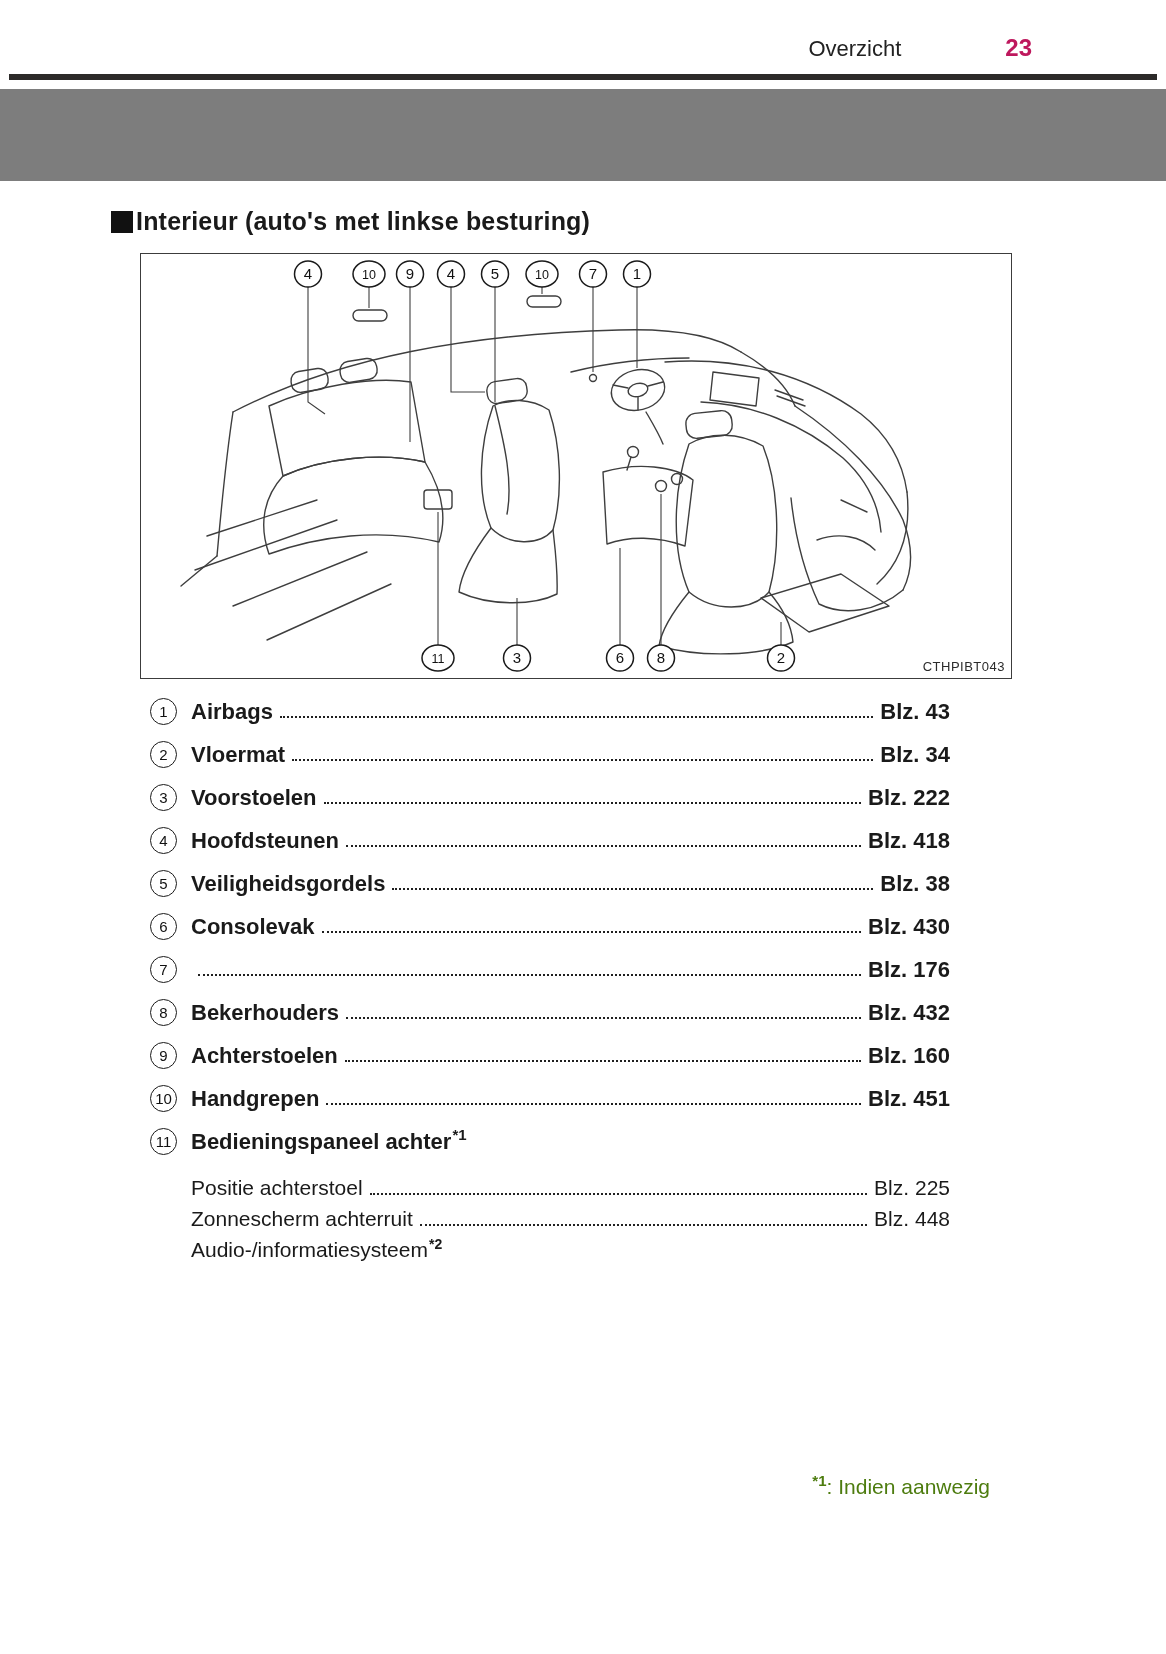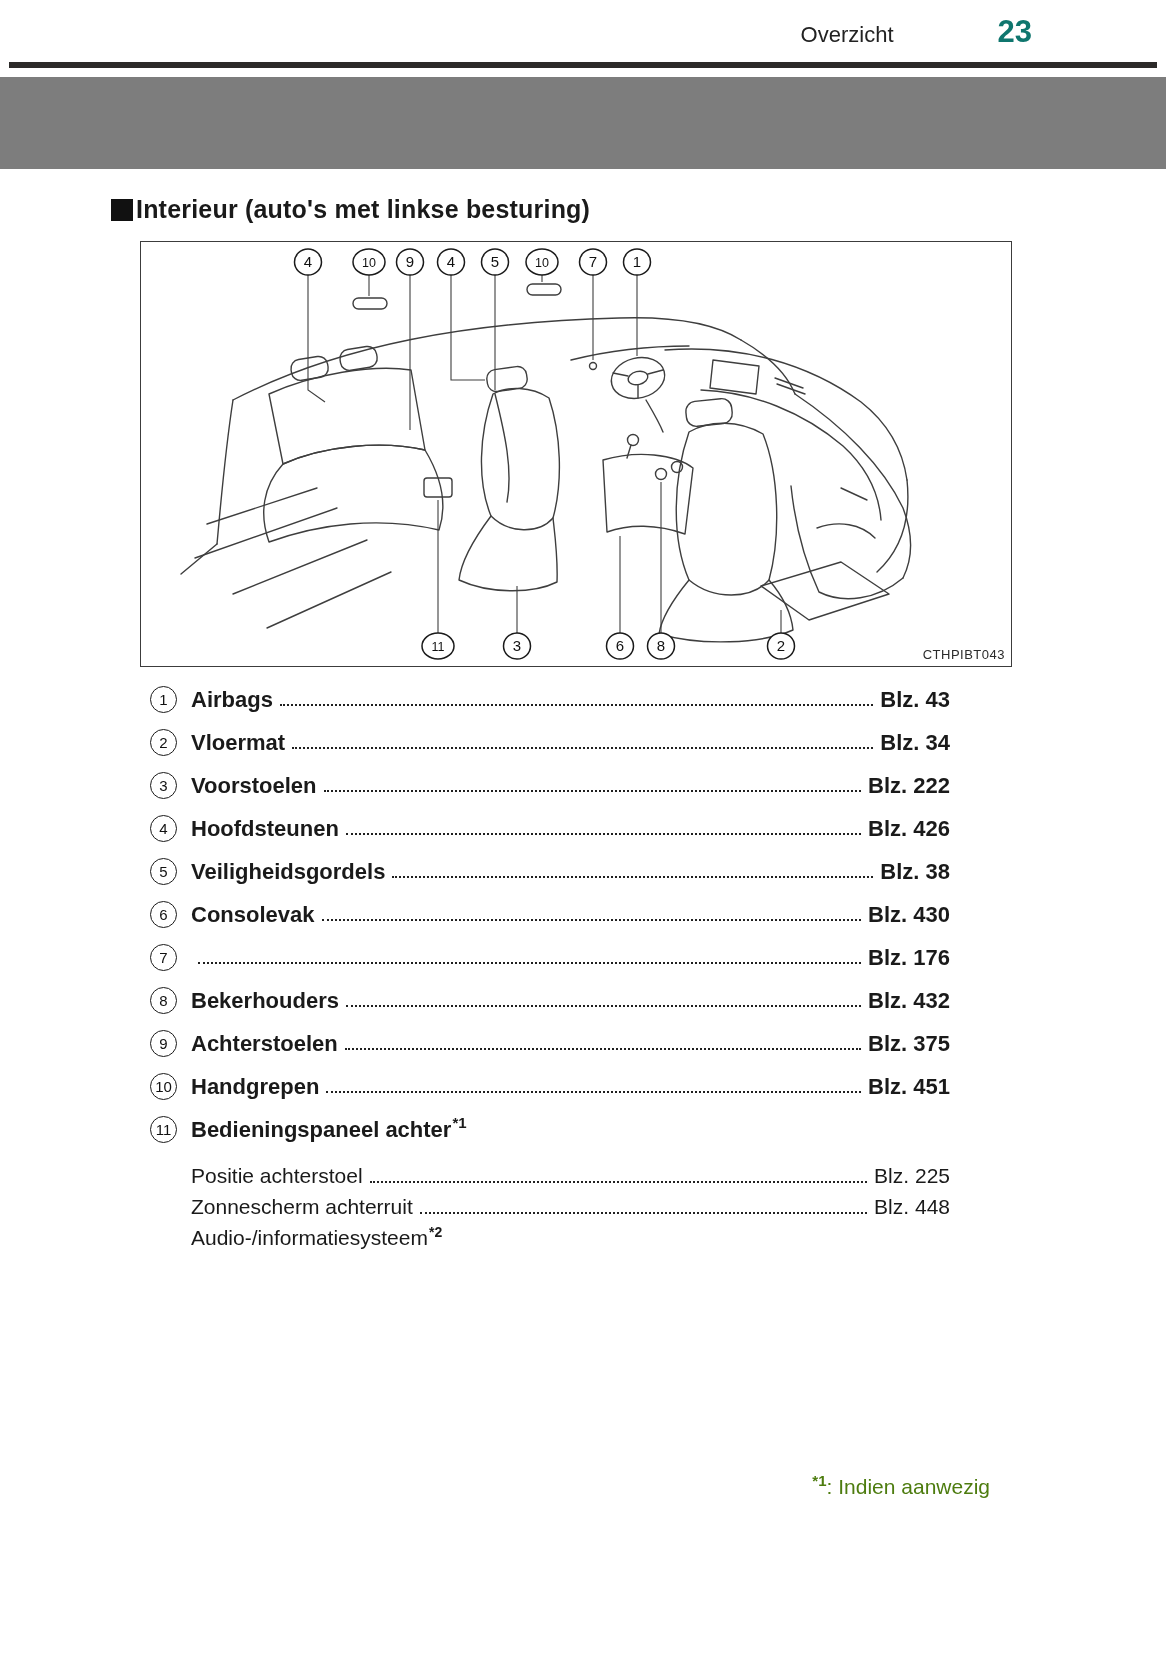--- a/index.html
+++ b/index.html
@@ -11,24 +11,24 @@
     font-family: "Liberation Sans", sans-serif;
     color: #1a1a1a;
     overflow: hidden;
   }
   
   .page-header {
     display: flex;
     justify-content: flex-end;
     align-items: baseline;
     gap: 104px;
-    padding: 14px 134px 12px 0;
+    padding: 34px 134px 12px 0;
   }
   .hdr-section { font-size: 22px; color: #222; }
-  .hdr-page { font-size: 31px; font-weight: bold; color: #0f766e; }
+  .hdr-page { font-size: 24px; font-weight: bold; color: #be185d; }
   .header-rule { height: 6px; background: #2c2a29; margin: 0 9px; }
   .banner { height: 92px; background: #7d7d7d; margin-top: 9px; }
 
   
   .section-title {
     display: flex;
     align-items: center;
     margin: 26px 0 0 111px;
   }
   .title-square { width: 22px; height: 22px; background: #111; flex: 0 0 auto; }
@@ -290,21 +290,21 @@
     <span class="num-badge">3</span>
     <span class="toc-label">Voorstoelen</span>
     <span class="leader"></span>
     <span class="toc-page">Blz. 222</span>
   </div>
 
   <div class="toc-row">
     <span class="num-badge">4</span>
     <span class="toc-label">Hoofdsteunen</span>
     <span class="leader"></span>
-    <span class="toc-page">Blz. 426</span>
+    <span class="toc-page">Blz. 418</span>
   </div>
 
   <div class="toc-row">
     <span class="num-badge">5</span>
     <span class="toc-label">Veiligheidsgordels</span>
     <span class="leader"></span>
     <span class="toc-page">Blz. 38</span>
   </div>
 
   <div class="toc-row">
@@ -324,21 +324,21 @@
     <span class="num-badge">8</span>
     <span class="toc-label">Bekerhouders</span>
     <span class="leader"></span>
     <span class="toc-page">Blz. 432</span>
   </div>
 
   <div class="toc-row">
     <span class="num-badge">9</span>
     <span class="toc-label">Achterstoelen</span>
     <span class="leader"></span>
-    <span class="toc-page">Blz. 375</span>
+    <span class="toc-page">Blz. 160</span>
   </div>
 
   <div class="toc-row">
     <span class="num-badge">10</span>
     <span class="toc-label">Handgrepen</span>
     <span class="leader"></span>
     <span class="toc-page">Blz. 451</span>
   </div>
 
   <div class="toc-row">

